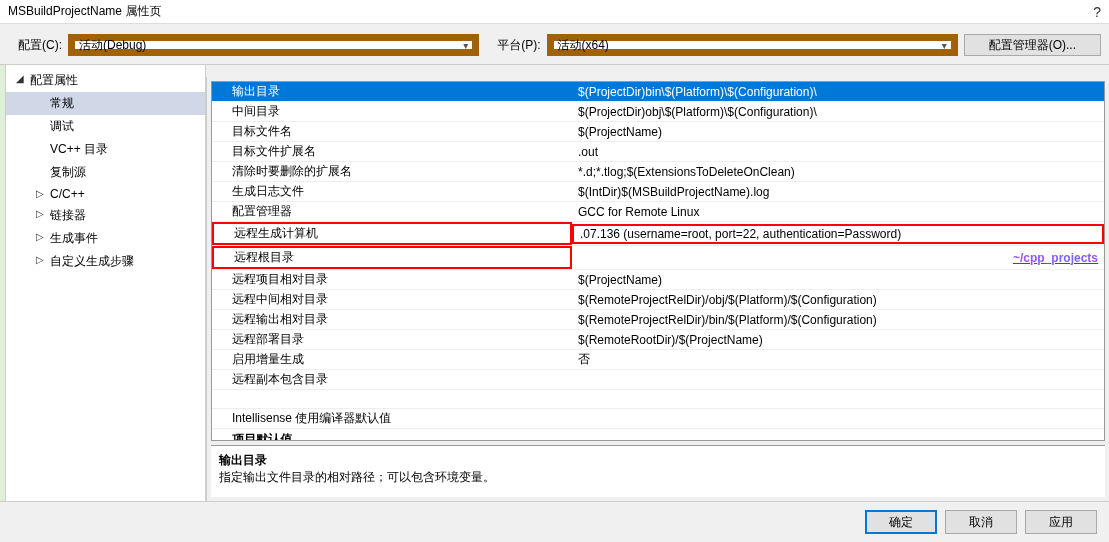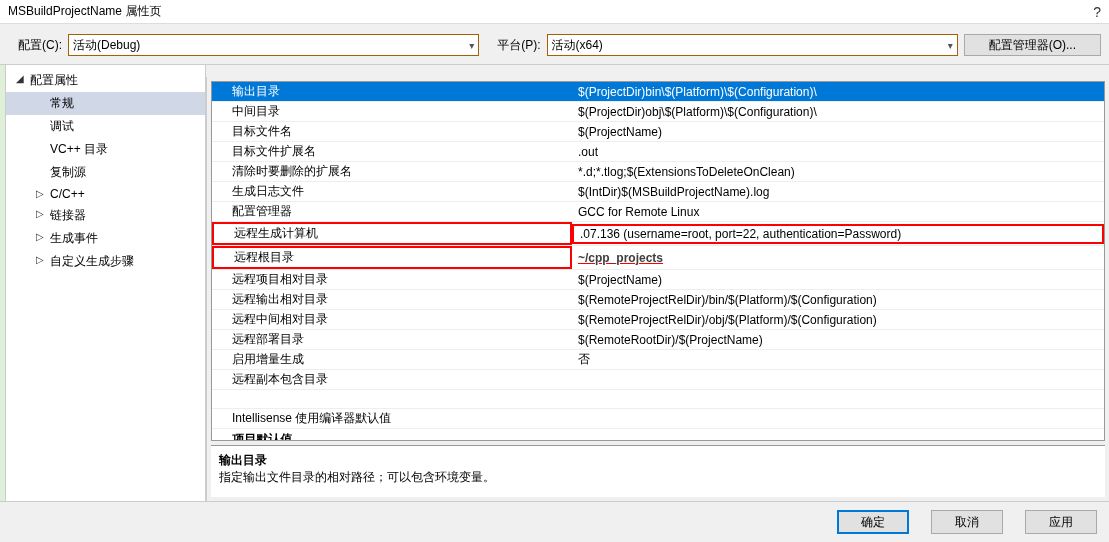--- a/index.html
+++ b/index.html
@@ -2,45 +2,45 @@
 <html><head>
 <meta charset="utf-8">
 <style>
   * { box-sizing: border-box; font-family: "Microsoft YaHei", "Segoe UI", sans-serif; font-size: 12px; }
   body { margin: 0; padding: 0; background: #f0f0f0; width: 1109px; height: 542px; overflow: hidden; }
   .dialog { width: 1109px; height: 542px; background: #f0f0f0; display: flex; flex-direction: column; }
   .titlebar { height: 24px; padding: 4px 8px; display: flex; justify-content: space-between; align-items: center; background: #fff; border-bottom: 1px solid #ddd; }
   .titlebar .help { font-size: 14px; color: #333; cursor: pointer; }
   .toprow { display: flex; align-items: center; padding: 10px 8px 8px 18px; gap: 6px; border-bottom: 1px solid #ccc; }
   .toprow label { white-space: nowrap; }
-  .combo { flex: 1; height: 22px; border: 1px solid #a16207; background: #fff; display: flex; align-items: center; padding: 0 4px; justify-content: space-between; }
+  .combo { flex: 1; height: 22px; border: 7px solid #a16207; background: #fff; display: flex; align-items: center; padding: 0 4px; justify-content: space-between; }
   .combo .arrow { font-size: 10px; color: #555; }
   .cfgmgr { height: 22px; border: 1px solid #a9a9a9; background: #e1e1e1; padding: 0 24px; display: flex; align-items: center; }
   .body { flex: 1; display: flex; min-height: 0; }
   .side-strip { width: 6px; background: #dff0d8; border-right: 1px solid #ccc; }
   .tree { width: 200px; border-right: 1px solid #ccc; background: #fff; padding-top: 4px; }
   .tree-item { padding: 3px 6px 3px 24px; white-space: nowrap; cursor: pointer; position: relative; }
   .tree-item.root { padding-left: 24px; font-weight: normal; }
   .tree-item.child { padding-left: 44px; }
   .tree-item .tri { position: absolute; left: 10px; top: 4px; font-size: 10px; color: #333; }
   .tree-item.child .tri { left: 30px; }
   .tree-item.sel { background: #d0d8e8; }
   .mainpane { flex: 1; display: flex; flex-direction: column; border-left: 1px solid #ccc; margin-top: 12px; }
   .propgrid { flex: 1; overflow: auto; border: 1px solid #999; margin: 4px; background: #fff; }
   .prow { display: flex; border-bottom: 1px solid #eee; min-height: 19px; align-items: center; }
   .prow.selected { background: #0078d7; color: #fff; }
   .pname { width: 360px; padding: 1px 6px 1px 20px; white-space: nowrap; }
   .pval { flex: 1; padding: 1px 6px; white-space: nowrap; overflow: hidden; }
-  .pval.redunder { text-decoration: underline; text-decoration-color: red; font-weight: bold; color: #404040; }
+  .pval.redunder { text-decoration: underline; text-decoration-color: red; font-weight: bold; color: #8b5cf6; text-align: right; }
   .red-box { border: 2px solid red; }
   .section-row { display: flex; align-items: center; padding: 2px 6px; gap: 6px; font-weight: bold; border-bottom: 1px solid #eee; }
   .section-row .chev { font-size: 10px; }
   .helpbox { border-top: 1px solid #999; margin: 0 4px 4px 4px; padding: 6px 8px; background: #fff; min-height: 52px; }
   .helpbox .ht { font-weight: bold; }
-  .buttonrow { display: flex; justify-content: flex-end; gap: 22px; padding: 8px 12px; border-top: 1px solid #ccc; }
+  .buttonrow { display: flex; justify-content: flex-end; gap: 8px; padding: 8px 12px; border-top: 1px solid #ccc; }
   .btn { height: 24px; min-width: 72px; border: 1px solid #a9a9a9; background: #e1e1e1; display: flex; align-items: center; justify-content: center; padding: 0 12px; }
   .btn.primary { border: 2px solid #0078d7; }
   .container-wrap { display:flex; flex:1; min-height:0; }
 </style>
 </head>
 <body>
 
 <div class="dialog">
 
   <div class="titlebar">
@@ -116,26 +116,26 @@
             </div>
             <div class="prow">
               <div class="pname red-box">远程根目录</div>
               <div class="pval redunder">~/cpp_projects</div>
             </div>
             <div class="prow">
               <div class="pname">远程项目相对目录</div>
               <div class="pval">$(ProjectName)</div>
             </div>
             <div class="prow">
+              <div class="pname">远程中间相对目录</div>
+              <div class="pval">$(RemoteProjectRelDir)/obj/$(Platform)/$(Configuration)</div>
+            </div>
+            <div class="prow">
               <div class="pname">远程输出相对目录</div>
               <div class="pval">$(RemoteProjectRelDir)/bin/$(Platform)/$(Configuration)</div>
-            </div>
-            <div class="prow">
-              <div class="pname">远程中间相对目录</div>
-              <div class="pval">$(RemoteProjectRelDir)/obj/$(Platform)/$(Configuration)</div>
             </div>
             <div class="prow">
               <div class="pname">远程部署目录</div>
               <div class="pval">$(RemoteRootDir)/$(ProjectName)</div>
             </div>
             <div class="prow">
               <div class="pname">启用增量生成</div>
               <div class="pval">否</div>
             </div>
             <div class="prow">

